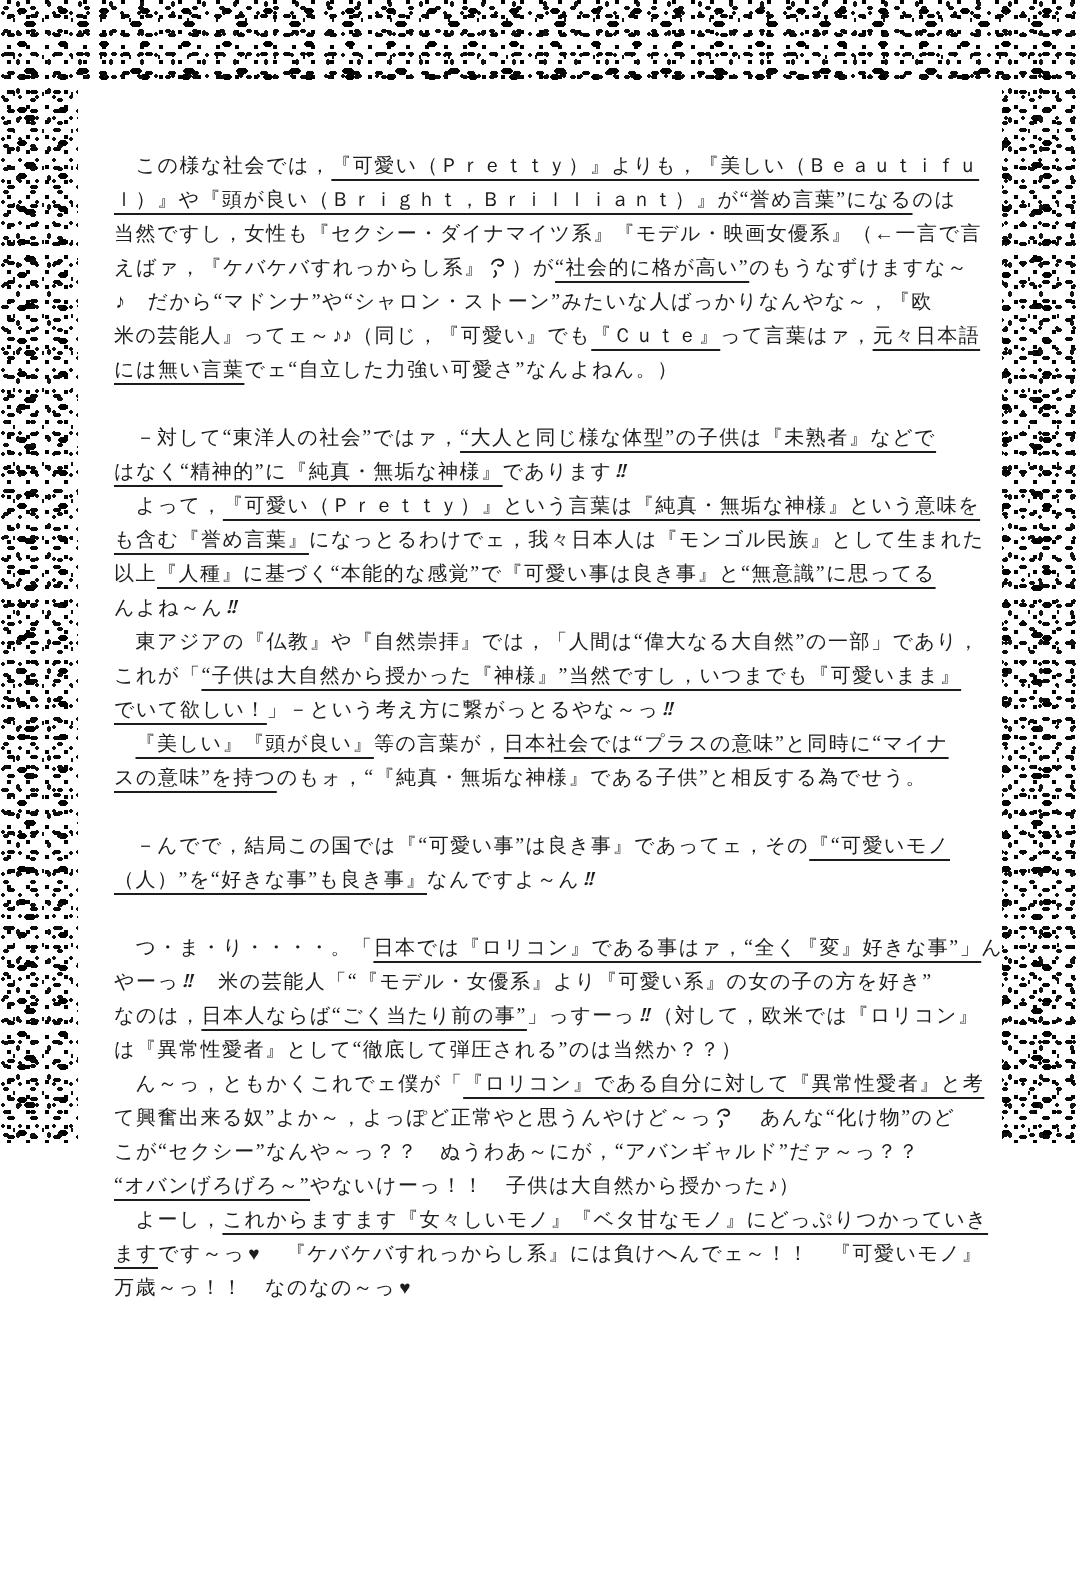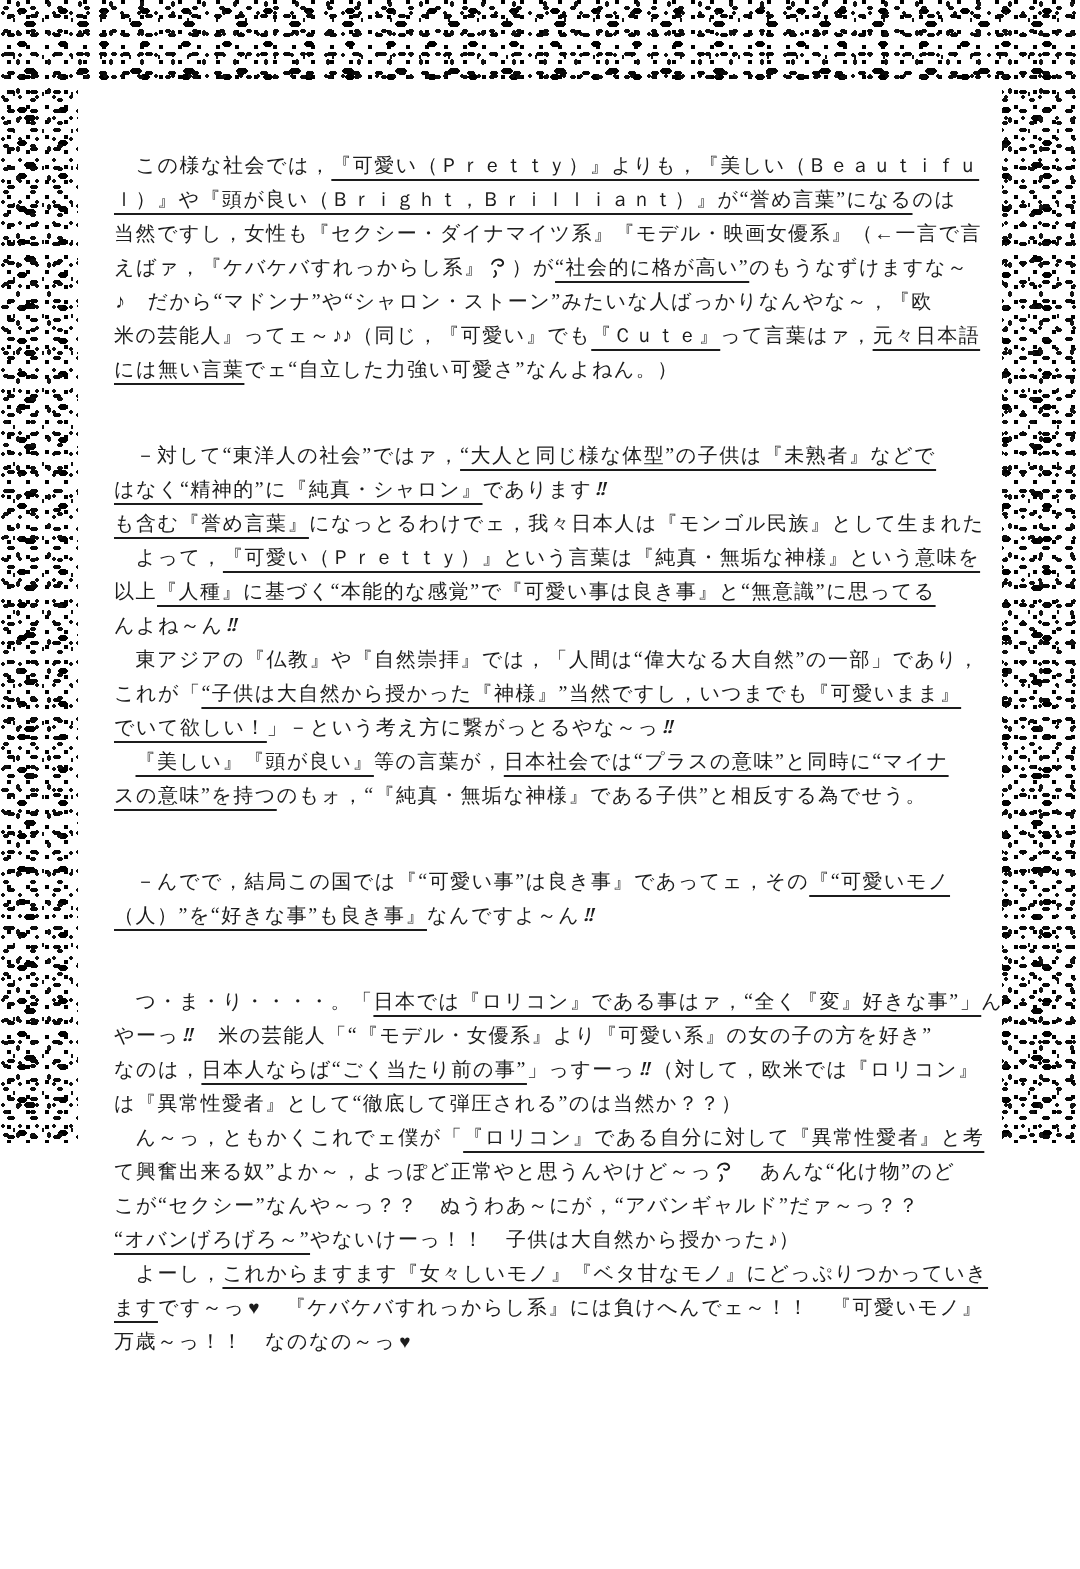--- a/index.html
+++ b/index.html
@@ -22,21 +22,21 @@
     background-size: 27px 23px, 31px 29px, 23px 19px, 17px 21px,
                      41px 33px, 19px 15px, 53px 47px, 29px 37px;}
 
   
   .page{position:absolute;left:78px;top:84px;width:924px;height:1398px;background:#ffffff;}
 
   .text{position:absolute;left:36px;top:64px;width:854px;color:#1c1c1c;
         font-size:20px;line-height:34px;letter-spacing:1.5px;}
 
   .para{margin:0;}
-  .para.gap{margin-top:52px;}
+  .para.gap{margin-top:34px;}
   .line{white-space:pre;height:34px;}
 
   .ul{text-decoration:underline;text-decoration-thickness:2px;text-underline-offset:7px;}
 
   .bangs{display:inline-block;transform:skewX(-14deg) translateY(-1px);
          letter-spacing:-2px;font-weight:bold;margin:0 4px;}
   .note{letter-spacing:0;margin:0 1px;}
   .heart{font-size:19px;margin:0 3px;}
   .doodle{display:inline-block;width:20px;margin:0 3px;}
   .doodle svg{width:20px;height:22px;vertical-align:-4px;}
@@ -55,25 +55,25 @@
           <div class="line"><span class="">えばァ，『ケバケバすれっからし系』</span><span class="doodle"><svg viewBox="0 0 20 22" xmlns="http://www.w3.org/2000/svg">
                 <path d="M3 8 C5 3, 12 2, 14 6 C15 9, 11 11, 9 9" fill="none" stroke="#1c1c1c" stroke-width="1.8" stroke-linecap="round"></path>
                 <path d="M6 15 C8 17, 7 20, 5 21" fill="none" stroke="#1c1c1c" stroke-width="1.8" stroke-linecap="round"></path>
               </svg></span><span class="">）が</span><span class="ul">“社会的に格が高い”</span><span class="">のもうなずけますな～</span></div>
           <div class="line"><span class="note">♪</span><span class="">　だから“マドンナ”や“シャロン・ストーン”みたいな人ばっかりなんやな～，『欧</span></div>
           <div class="line"><span class="">米の芸能人』ってェ～</span><span class="note">♪♪</span><span class="">（同じ，『可愛い』でも</span><span class="ul">『Ｃｕｔｅ』</span><span class="">って言葉はァ，</span><span class="ul">元々日本語</span></div>
           <div class="line"><span class="ul">には無い言葉</span><span class="">でェ“自立した力強い可愛さ”なんよねん。）</span></div>
         </div>
         <div class="para gap">
           <div class="line"><span class="">　－対して“東洋人の社会”ではァ，</span><span class="ul">“大人と同じ様な体型”の子供は『未熟者』などで</span></div>
-          <div class="line"><span class="ul">はなく“精神的”に『純真・シャロン』</span><span class="">であります</span><span class="bangs">!!</span></div>
+          <div class="line"><span class="ul">はなく“精神的”に『純真・無垢な神様』</span><span class="">であります</span><span class="bangs">!!</span></div>
         </div>
         <div class="para">
+          <div class="line"><span class="">　よって，</span><span class="ul">『可愛い（Ｐｒｅｔｔｙ）』という言葉は『純真・無垢な神様』という意味を</span></div>
           <div class="line"><span class="ul">も含む『誉め言葉』</span><span class="">になっとるわけでェ，我々日本人は『モンゴル民族』として生まれた</span></div>
-          <div class="line"><span class="">　よって，</span><span class="ul">『可愛い（Ｐｒｅｔｔｙ）』という言葉は『純真・無垢な神様』という意味を</span></div>
           <div class="line"><span class="">以上</span><span class="ul">『人種』に基づく“本能的な感覚”で『可愛い事は良き事』と“無意識”に思ってる</span></div>
           <div class="line"><span class="">んよね～ん</span><span class="bangs">!!</span></div>
         </div>
         <div class="para">
           <div class="line"><span class="">　東アジアの『仏教』や『自然崇拝』では，「人間は“偉大なる大自然”の一部」であり，</span></div>
           <div class="line"><span class="">これが「</span><span class="ul">“子供は大自然から授かった『神様』”当然ですし，いつまでも『可愛いまま』</span></div>
           <div class="line"><span class="ul">でいて欲しい！</span><span class="">」－という考え方に繋がっとるやな～っ</span><span class="bangs">!!</span></div>
         </div>
         <div class="para">
           <div class="line"><span class="">　</span><span class="ul">『美しい』『頭が良い』</span><span class="">等の言葉が，</span><span class="ul">日本社会では“プラスの意味”と同時に“マイナ</span></div>

